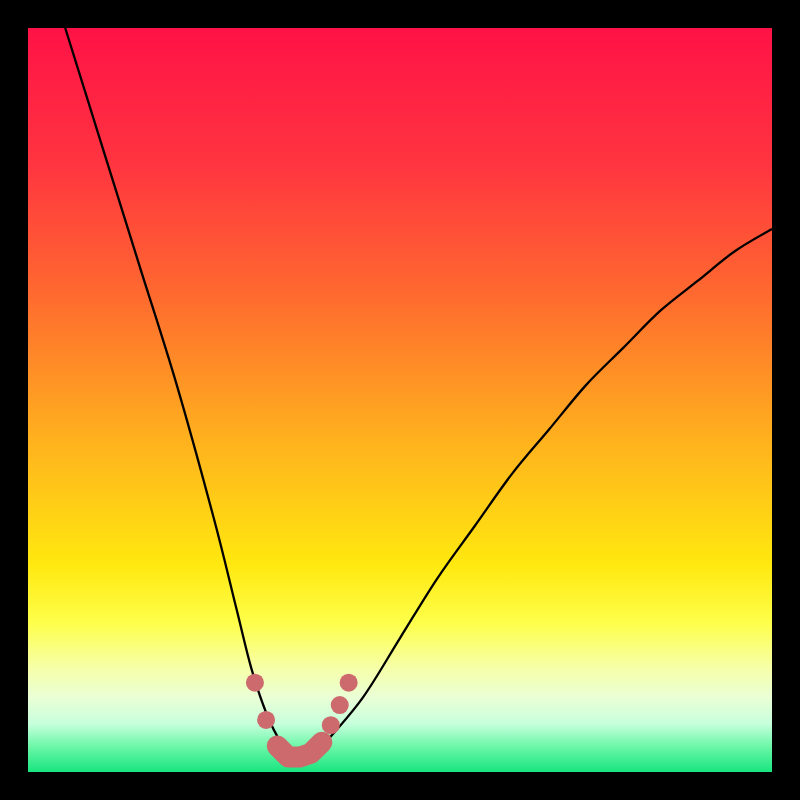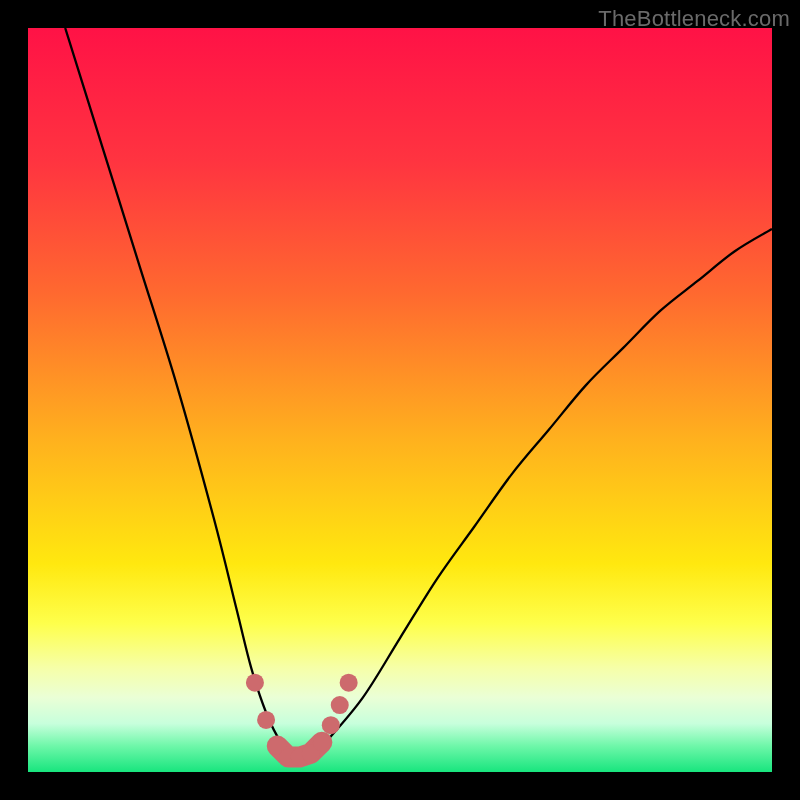--- a/index.html
+++ b/index.html
@@ -40,21 +40,20 @@
   .plot svg {
     width: 744px;
     height: 744px;
     display: block;
   }
 </style>
 </head>
 <body>
 
 <div class="frame">
-  <div class="watermark">TheBottleneck.com</div>
   <div class="plot">
     <svg id="chart-svg" viewBox="0 0 744 744" preserveAspectRatio="none">
       <defs>
         <linearGradient id="bg-grad" x1="0" y1="0" x2="0" y2="1">
             <stop offset="0%" stop-color="#ff1246"></stop>
             <stop offset="18%" stop-color="#ff3440"></stop>
             <stop offset="36%" stop-color="#ff6a2f"></stop>
             <stop offset="55.00000000000001%" stop-color="#ffb01e"></stop>
             <stop offset="72%" stop-color="#ffe80f"></stop>
             <stop offset="80%" stop-color="#feff4b"></stop>

